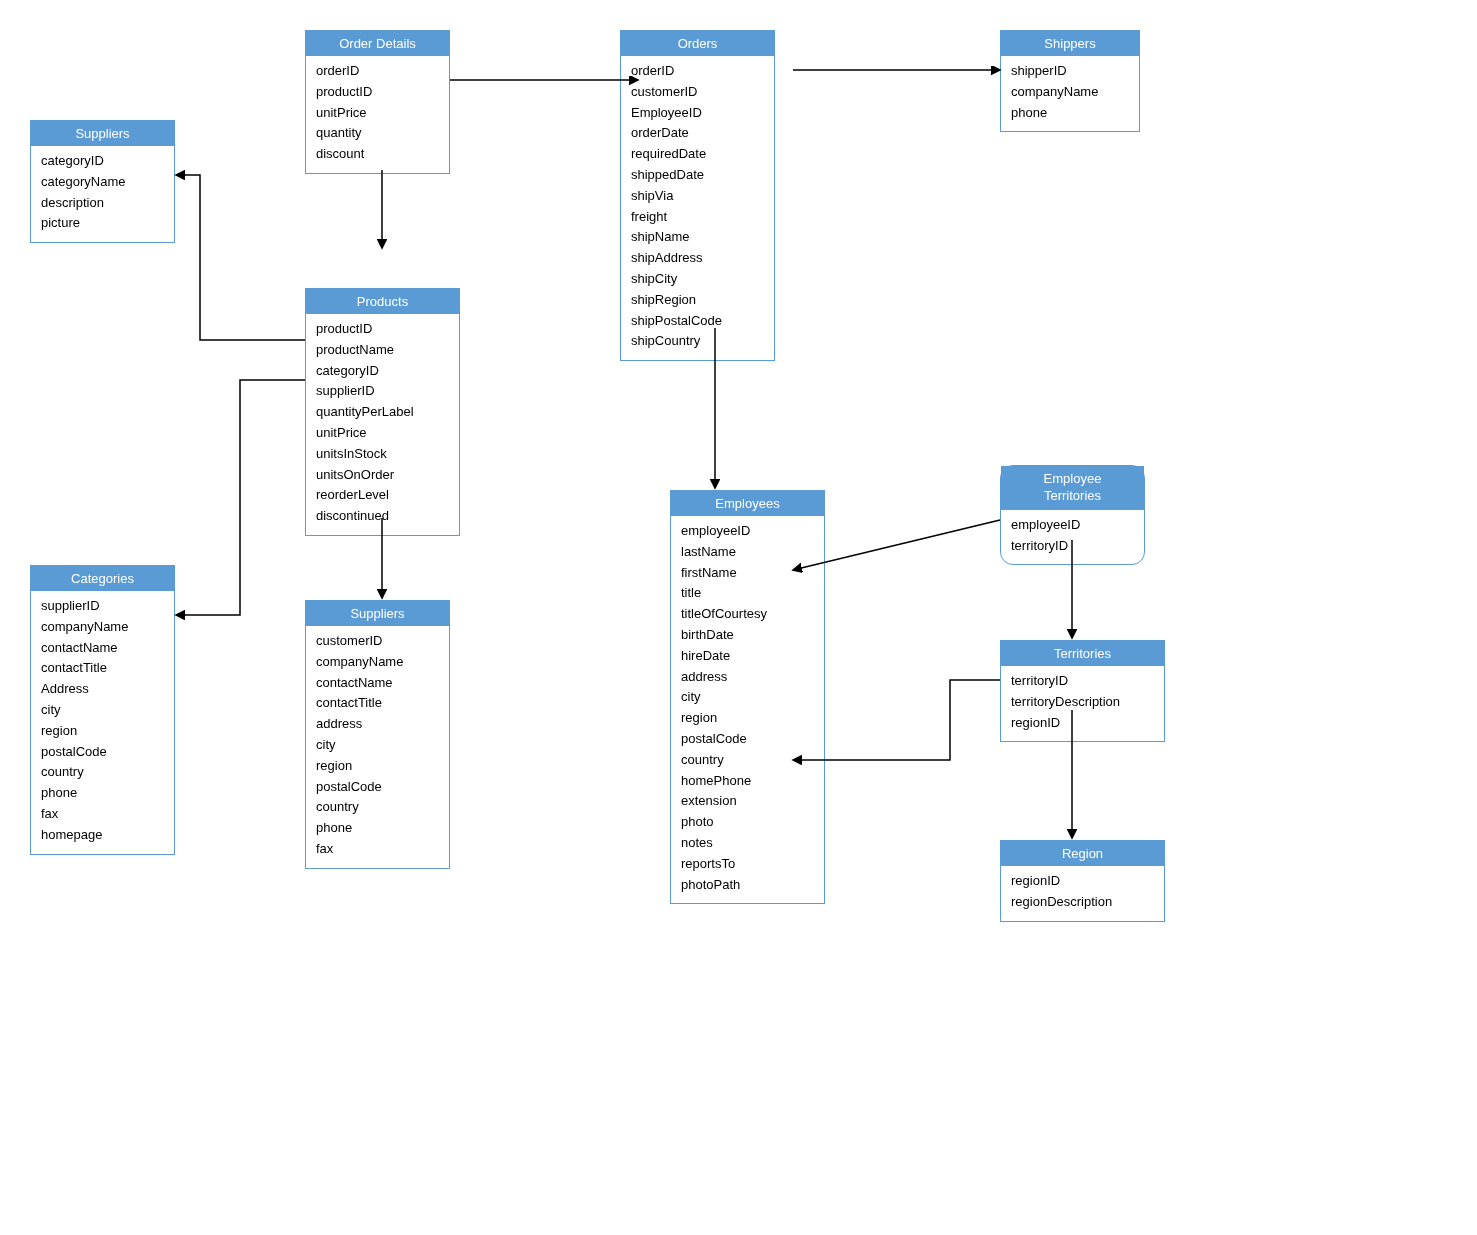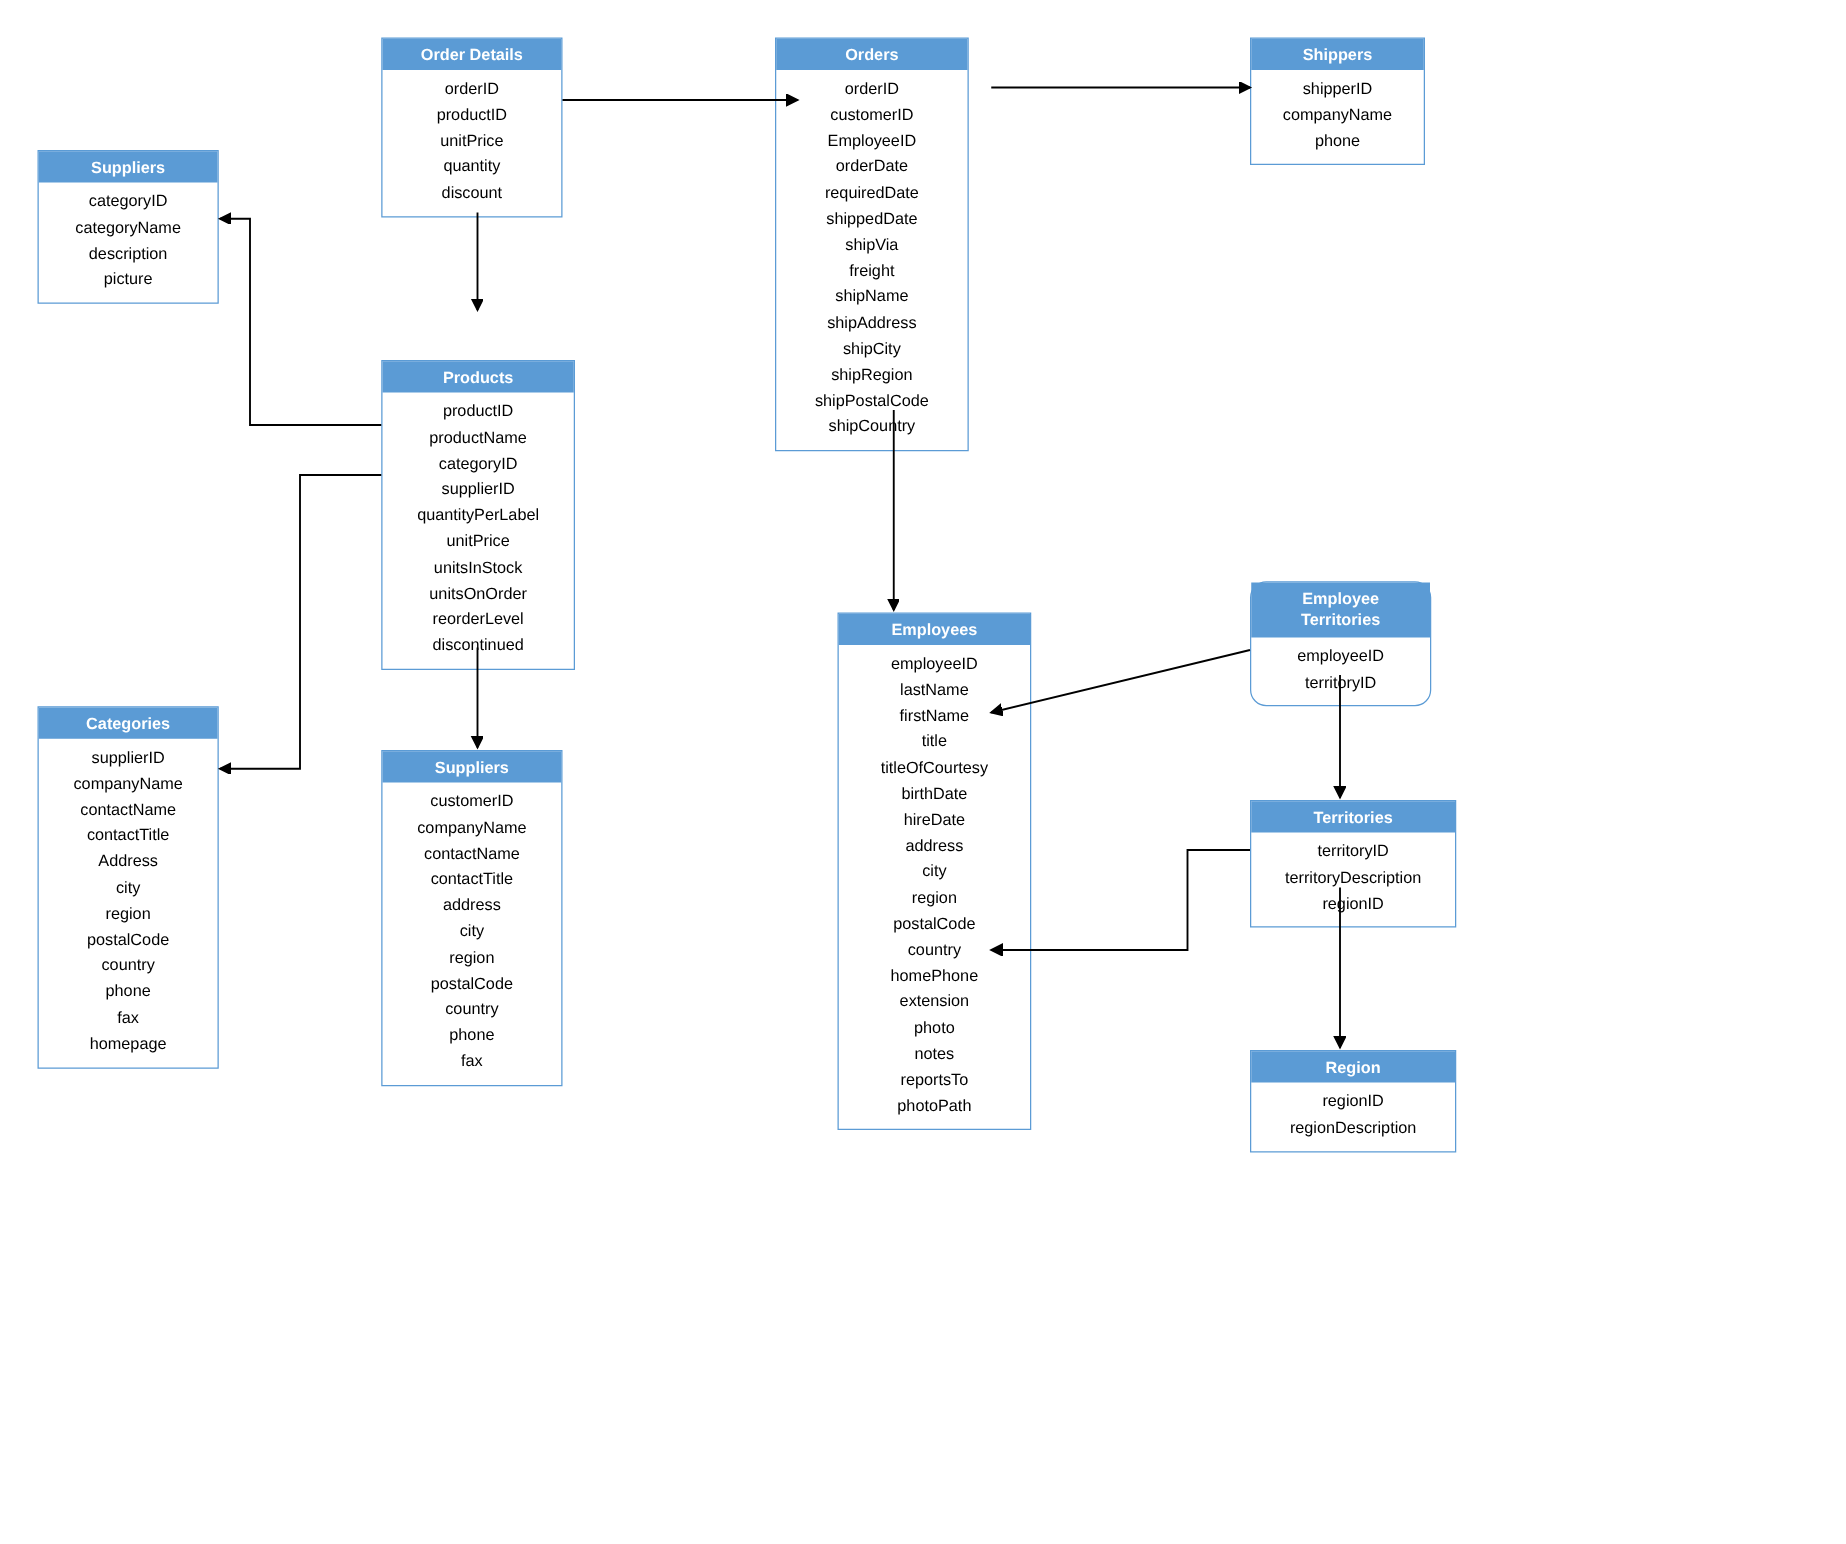--- a/index.html
+++ b/index.html
@@ -14,30 +14,29 @@
     }
     .er-table {
       position: absolute;
       border: 1.5px solid #5b9bd5;
       background: #fff;
       min-width: 130px;
     }
     .er-table-header {
       background: #5b9bd5;
       color: #fff;
-      font-weight: bold;
+      font-weight: normal;
       text-align: center;
       padding: 5px 8px;
       font-size: 13px;
     }
     .er-table-body {
       padding: 5px 10px 8px 10px;
       line-height: 1.6;
       color: #000;
-      text-align: center;
     }
     svg.arrows {
       position: absolute;
       top: 0; left: 0;
       width: 1477px;
       height: 1235px;
       pointer-events: none;
     }
     svg.arrows line, svg.arrows path, svg.arrows polyline {
       stroke: #000;

